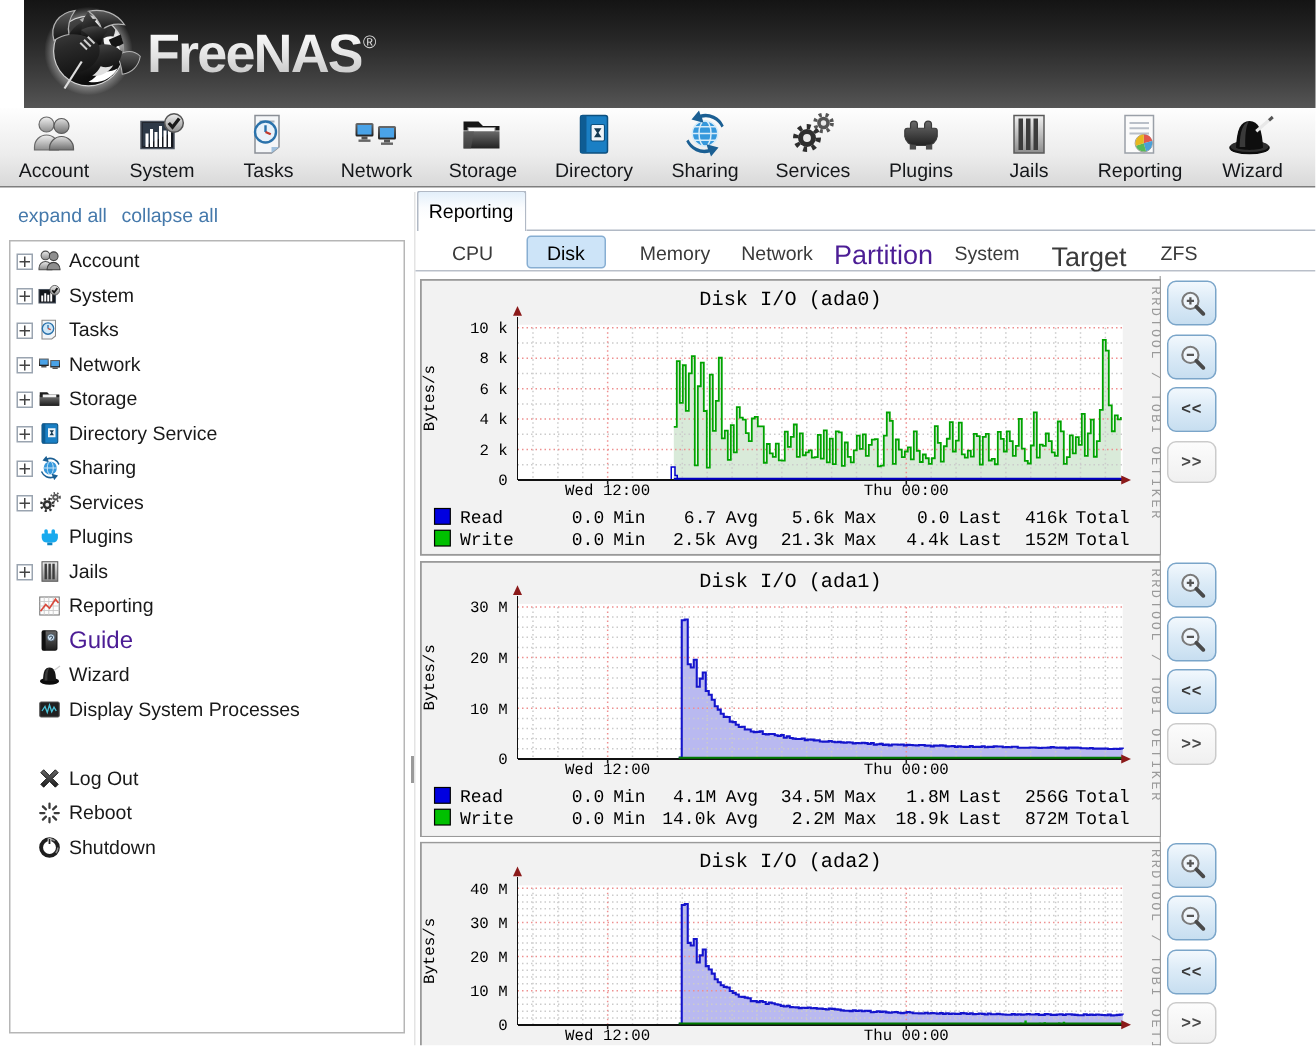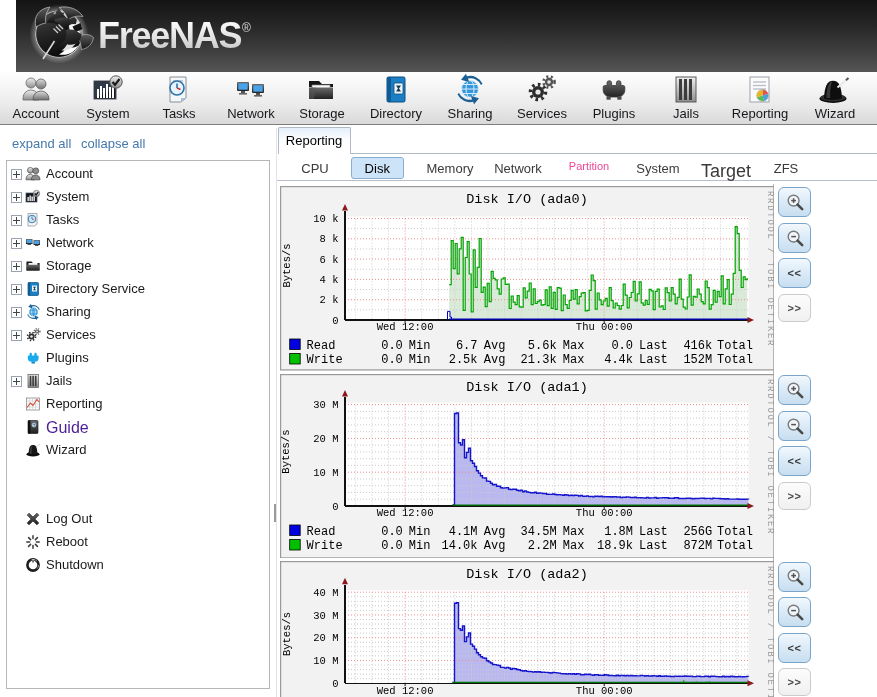--- a/index.html
+++ b/index.html
@@ -681,20 +681,37 @@
               <stop offset="1" stop-color="#1e1e1e"></stop>
             </linearGradient>
 </defs>
           <ellipse cx="8" cy="12.2" rx="6.4" ry="2.3" fill="#0c0c0c"></ellipse>
           <path d="M3.7,12 c0,-6.6 1.3,-9 4.3,-9 c3,0 4.3,2.4 4.3,9 z" fill="#161616"></path>
           <path d="M4.8,11.7 c0,-5.5 1,-8 3,-8.3 c-1,1.6 -1.3,4.6 -1.2,8.3 z" fill="#3c3c3c"></path>
           <line x1="11" y1="5" x2="15" y2="2" stroke="#cfcfcf" stroke-width="0.9"></line>
         </svg></span>
       <span style="position:absolute;left:40px;top:3.5px;font-size:13px;color:#191919;white-space:nowrap">Wizard</span>
     </div>
+    <div style="position:absolute;left:0;top:302px;width:262px;height:23px">
+      <span style="position:absolute;left:19px;top:3px"><svg width="16" height="16" viewBox="0 0 16 16">
+          <defs>
+<linearGradient id="s16" x1="0" y1="0" x2="0" y2="1">
+              <stop offset="0" stop-color="#ececec"></stop>
+              <stop offset="1" stop-color="#8a8a8a"></stop>
+            </linearGradient>
+<linearGradient id="d16" x1="0" y1="0" x2="0" y2="1">
+              <stop offset="0" stop-color="#686868"></stop>
+              <stop offset="1" stop-color="#1e1e1e"></stop>
+            </linearGradient>
+</defs>
+          <rect x="1.5" y="3" width="13" height="10" rx="1" fill="#202020" stroke="#555" stroke-width="0.7"></rect>
+          <path d="M3,9 l2,-3 1.5,4 1.5,-5 1.5,4.5 1.5,-3 1.5,2.5" fill="none" stroke="#49c2d8" stroke-width="0.9"></path>
+        </svg></span>
+      <span style="position:absolute;left:40px;top:3.5px;font-size:13px;color:#191919;white-space:nowrap">Display System Processes</span>
+    </div>
     <div style="position:absolute;left:0;top:348px;width:262px;height:23px">
       <span style="position:absolute;left:19px;top:3px"><svg width="16" height="16" viewBox="0 0 16 16">
           <defs>
 <linearGradient id="s16" x1="0" y1="0" x2="0" y2="1">
               <stop offset="0" stop-color="#ececec"></stop>
               <stop offset="1" stop-color="#8a8a8a"></stop>
             </linearGradient>
 <linearGradient id="d16" x1="0" y1="0" x2="0" y2="1">
               <stop offset="0" stop-color="#686868"></stop>
               <stop offset="1" stop-color="#1e1e1e"></stop>
@@ -754,21 +771,21 @@
 
 <div style="position:absolute;left:277.5px;top:126.5px;width:73px;height:27px;
   border:1px solid #b1b9c5;border-bottom:none;border-radius:2px 2px 0 0;
   background:linear-gradient(#e3effa,#fafcfe 40%,#ffffff 70%);
   display:flex;align-items:center;justify-content:center;font-size:13px;color:#000">Reporting</div>
 <div style="position:absolute;left:350.5px;top:152.5px;width:526.5px;height:1px;background:#b1b9c5"></div>
 <div style="position:absolute;left:277px;top:180px;width:600px;height:1px;background:#b9bfc9"></div>
 <span style="position:absolute;left:315px;top:161px;transform:translateX(-50%);font-size:13px;color:#3a3a3a">CPU</span>
 <span style="position:absolute;left:450px;top:161px;transform:translateX(-50%);font-size:13px;color:#3a3a3a">Memory</span>
 <span style="position:absolute;left:518px;top:161px;transform:translateX(-50%);font-size:13px;color:#3a3a3a">Network</span>
-<span style="position:absolute;left:589px;top:160px;transform:translateX(-50%);font-size:11px;color:#ec4899">Partition</span>
+<span style="position:absolute;left:589px;top:160px;transform:translateX(-50%);font-size:18px;color:#4c1d95">Partition</span>
 <span style="position:absolute;left:658px;top:161px;transform:translateX(-50%);font-size:13px;color:#3a3a3a">System</span>
 <span style="position:absolute;left:726px;top:161px;transform:translateX(-50%);font-size:18px;color:#3a3a3a">Target</span>
 <span style="position:absolute;left:786px;top:161px;transform:translateX(-50%);font-size:13px;color:#3a3a3a">ZFS</span>
 <div style="position:absolute;left:351px;top:157px;width:52.5px;height:22px;border:1px solid #87aed2;
   border-radius:3px;background:#cde4f8;display:flex;align-items:center;justify-content:center;
   font-size:13px;color:#000">Disk</div>
 
 <div style="position:absolute;left:772.5px;top:183.5px;width:1.8px;height:513.5px;background:#b2b2b2"></div>
 
 <div style="position:absolute;left:279.5px;top:186.3px;width:494.5px;height:184.5px">

